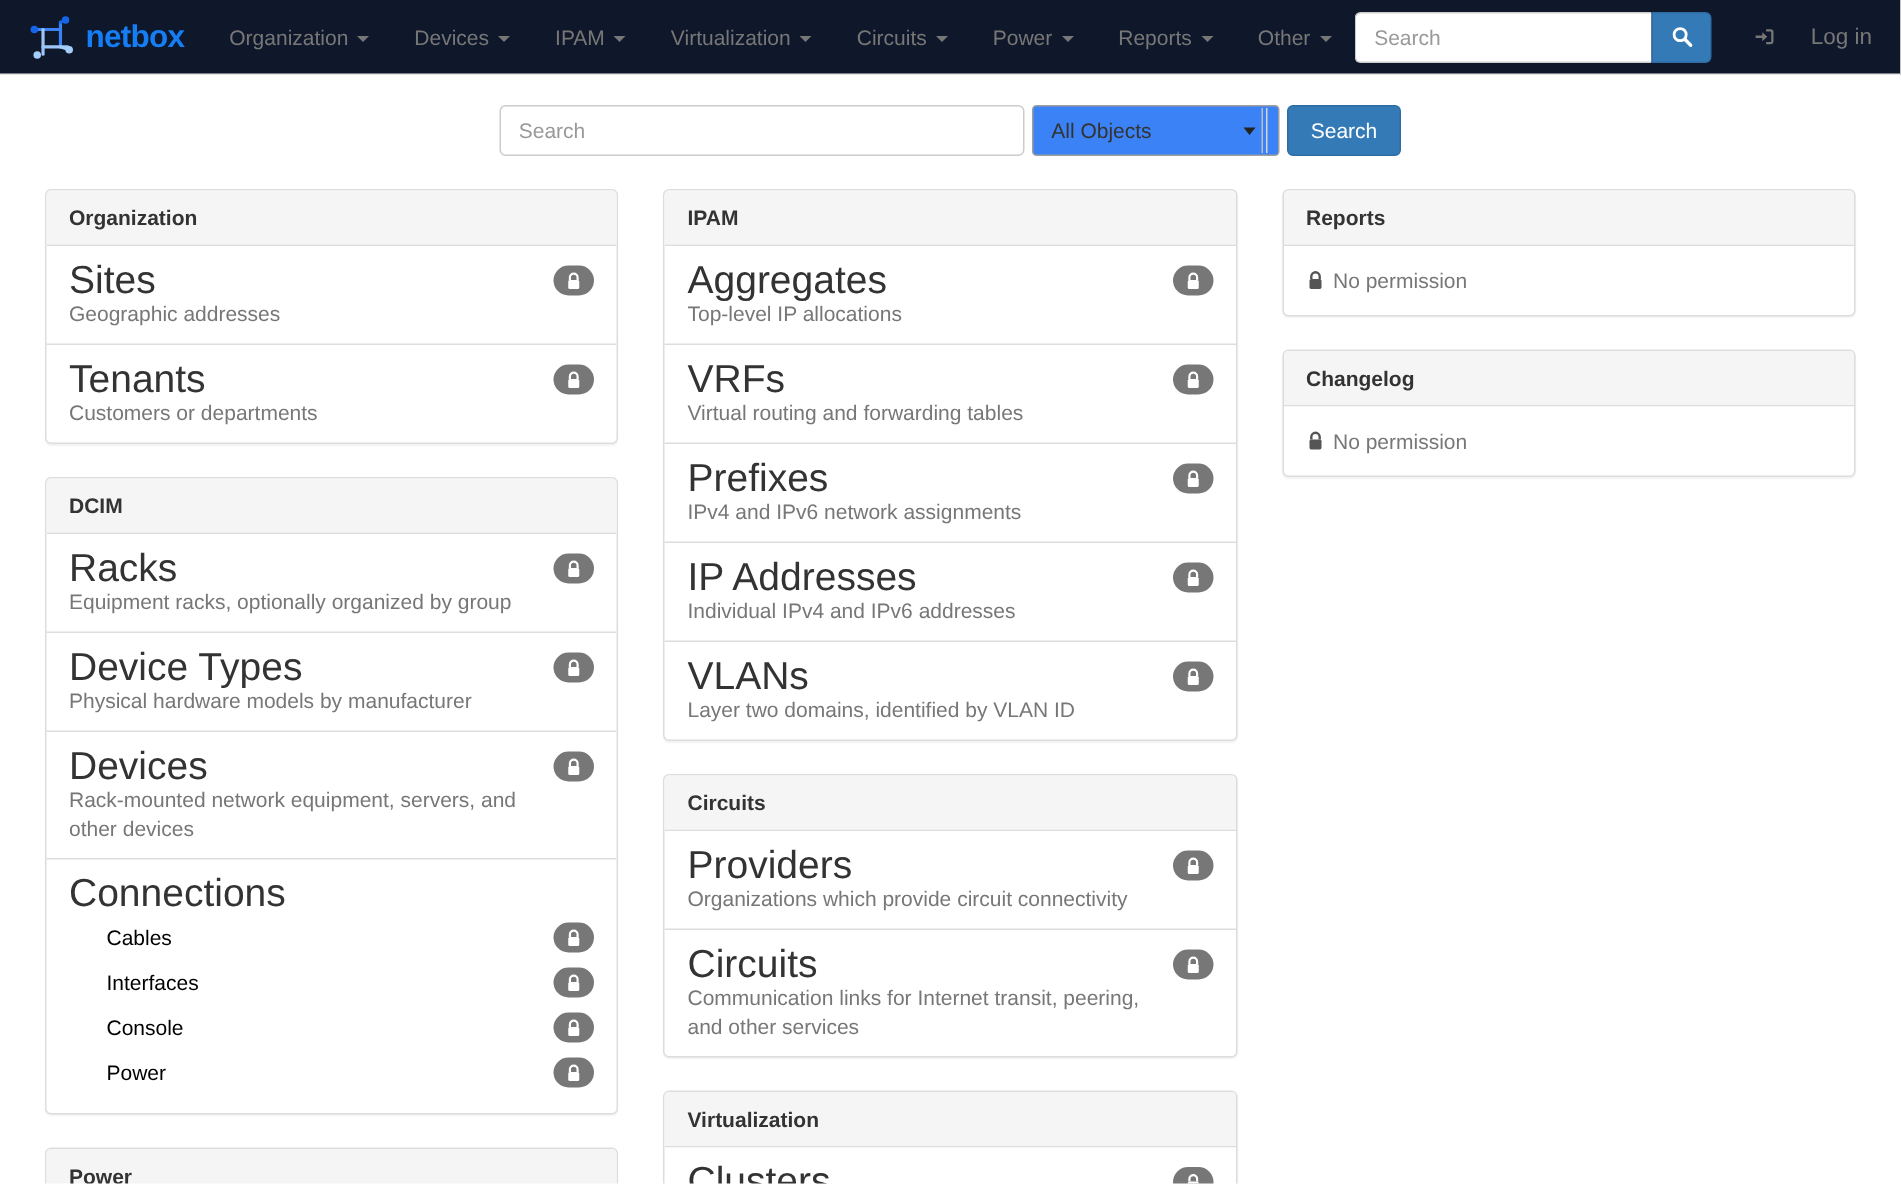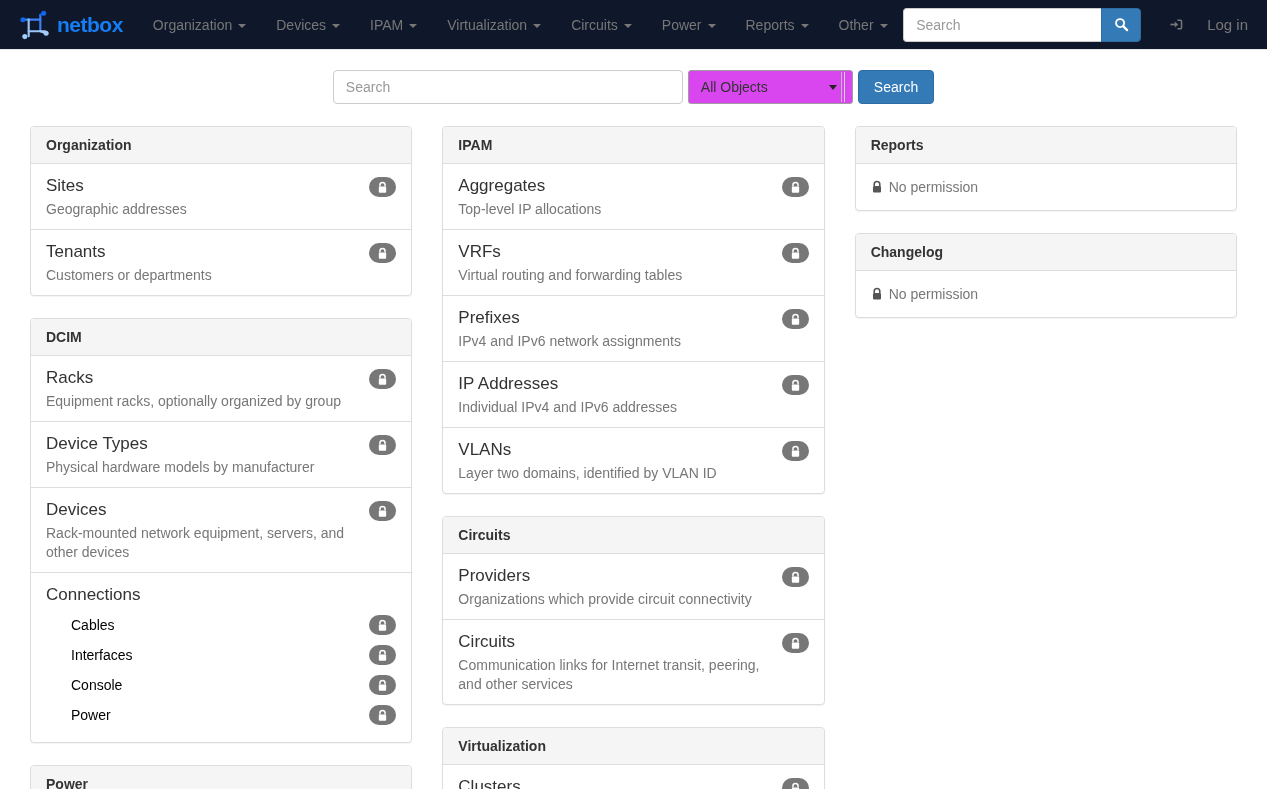--- a/index.html
+++ b/index.html
@@ -84,21 +84,21 @@
     border: 1px solid #ccc;
     border-radius: 4px;
     font-size: 14px; color: #555;
     font-family: inherit;
     outline: none;
   }
   .top-search input::placeholder { color: #999; }
   .select-mock {
     position: relative;
     width: 165px; height: 34px;
-    background: #d946ef;
+    background: #3b82f6;
     border: 1px solid #9e9e9e;
     border-radius: 3px;
     display: flex; align-items: center;
     padding: 0 34px 0 12px;
     color: #333;
     cursor: pointer;
   }
   .select-mock .caret-black {
     position: absolute; right: 15px; top: 14px;
     width: 0; height: 0;
@@ -150,21 +150,21 @@
   .list-item {
     display: flex;
     align-items: flex-start;
     padding: 10px 15px;
     border-bottom: 1px solid #ddd;
   }
   .list-item:last-child { border-bottom: none; }
   .item-main { flex: 1; min-width: 0; }
   .item-title {
     display: inline-block;
-    font-size: 17px; line-height: 24px;
+    font-size: 26px; line-height: 24px;
     color: #333; text-decoration: none;
     cursor: pointer;
   }
   .item-desc {
     margin: 2px 0 0;
     color: #777; font-size: 14px; line-height: 19px;
   }
   .lock-badge {
     flex: none;
     margin-left: 10px; margin-top: 3px;

